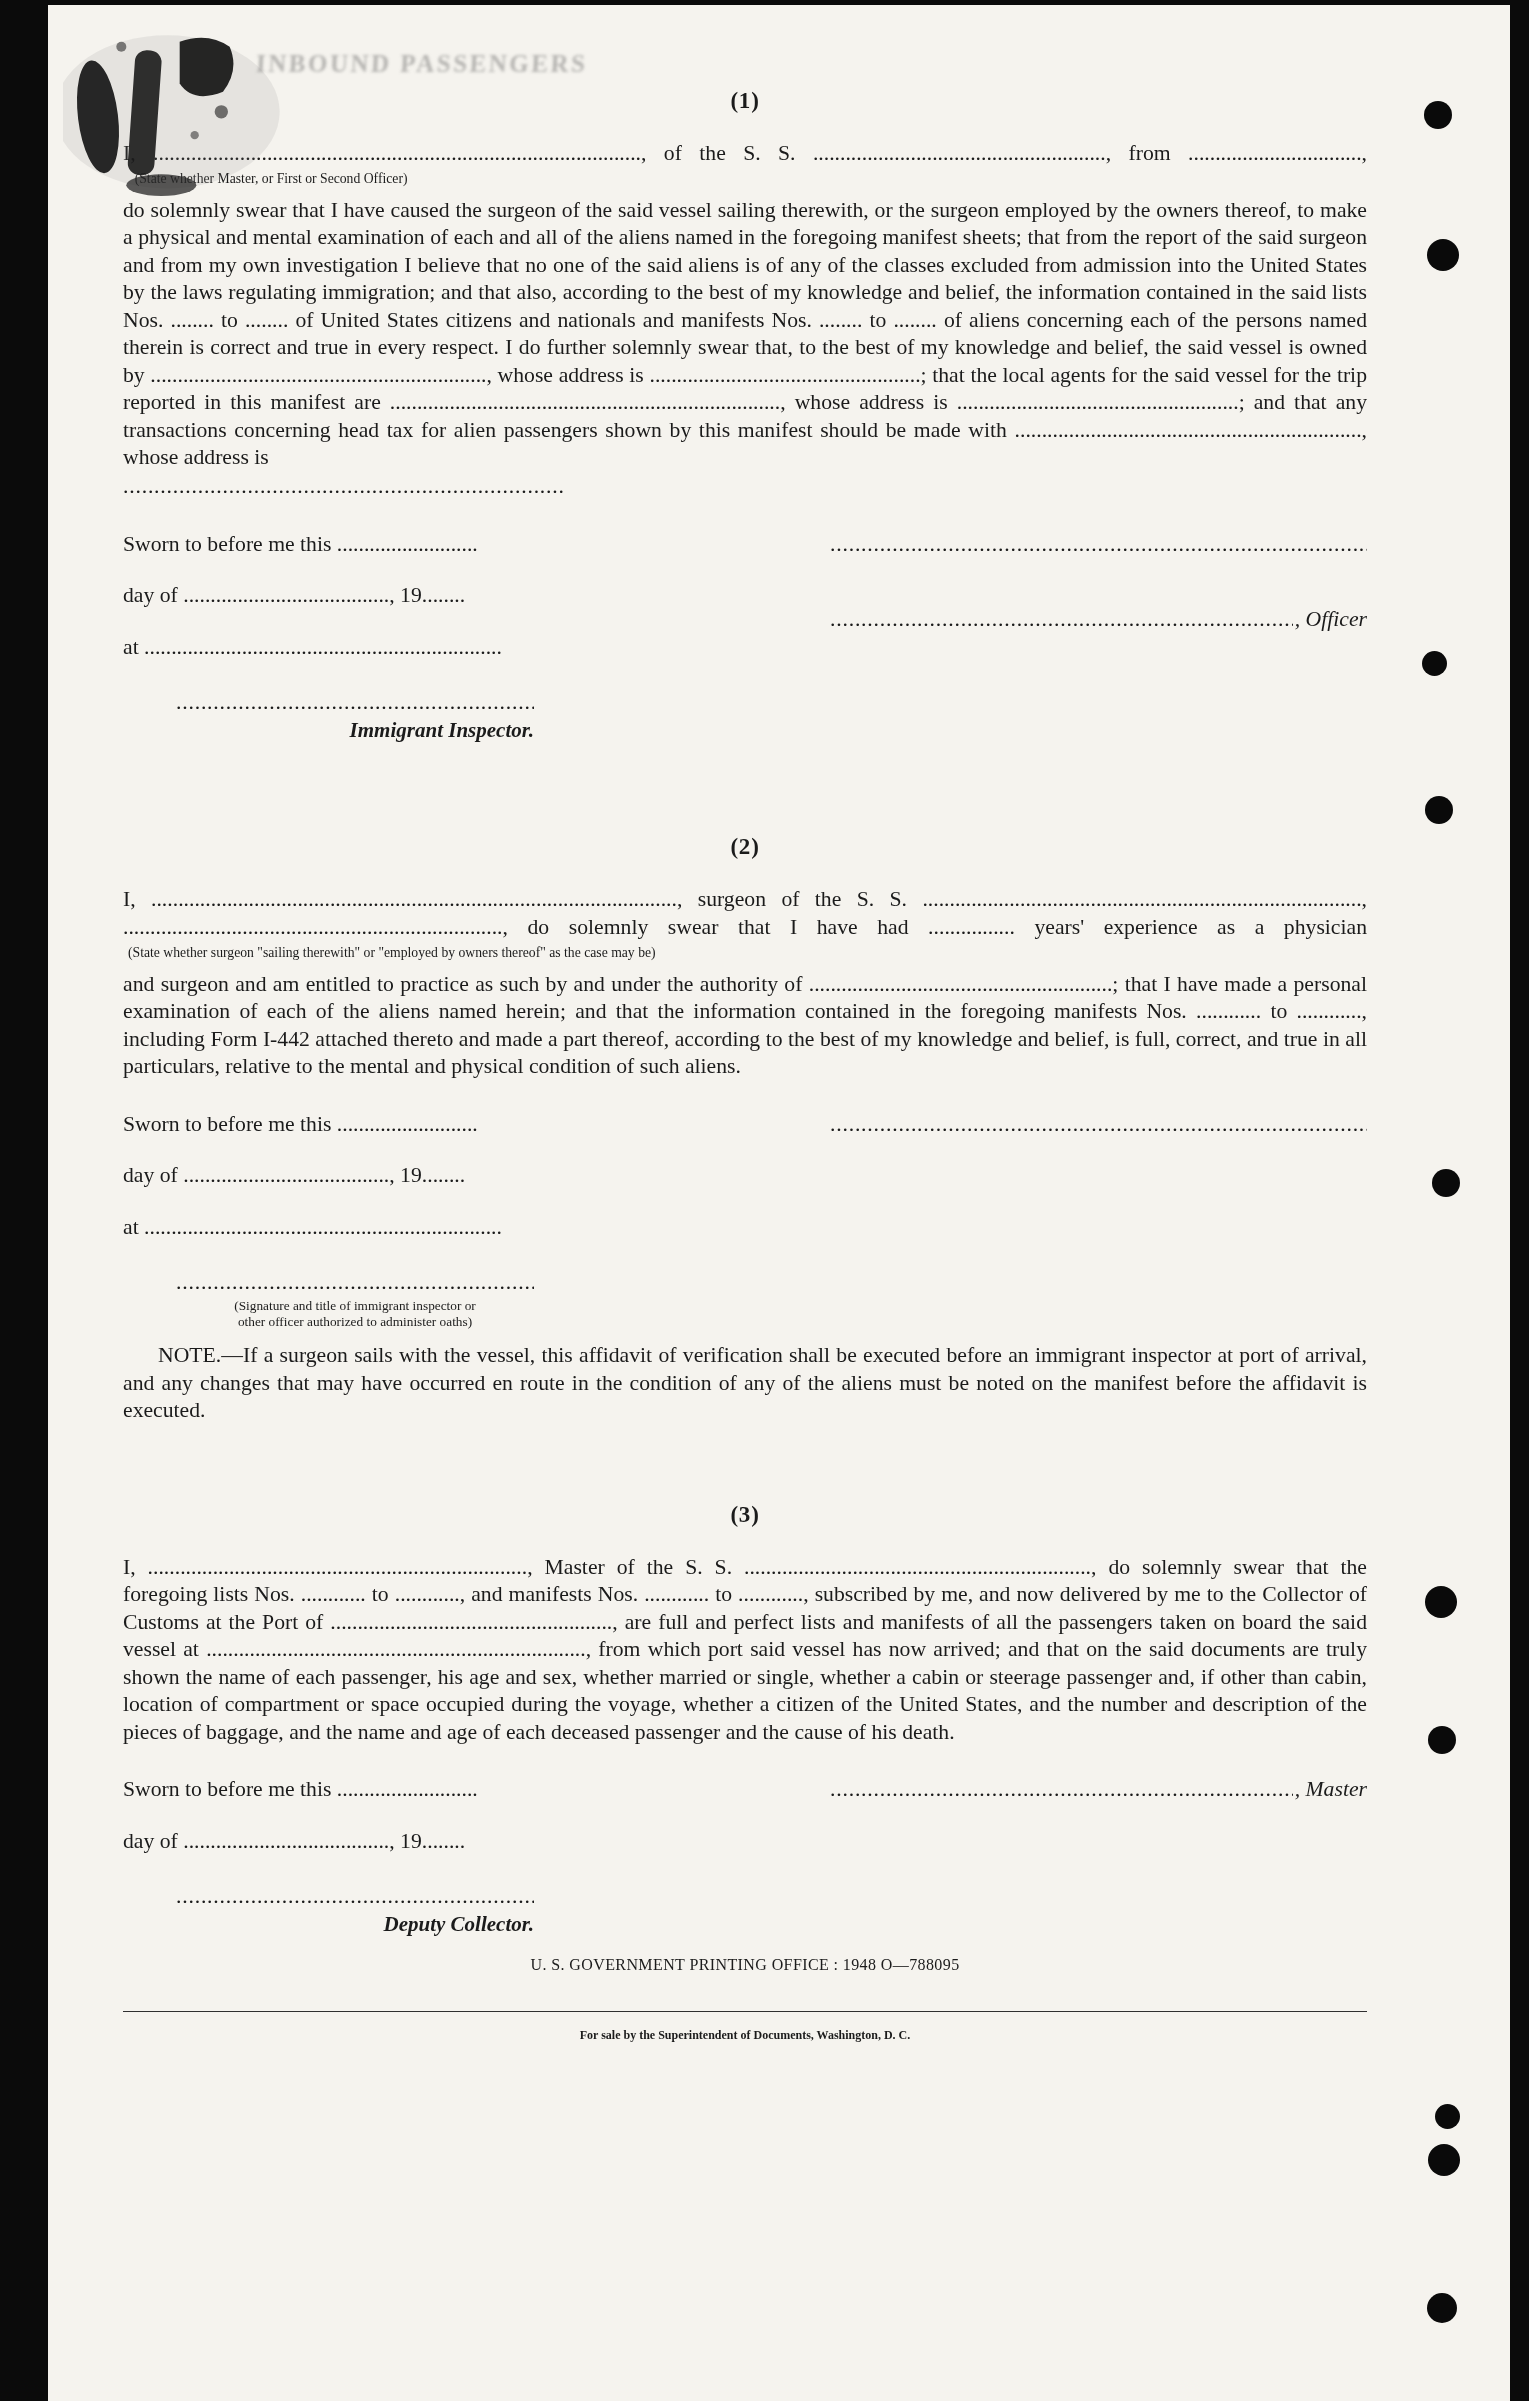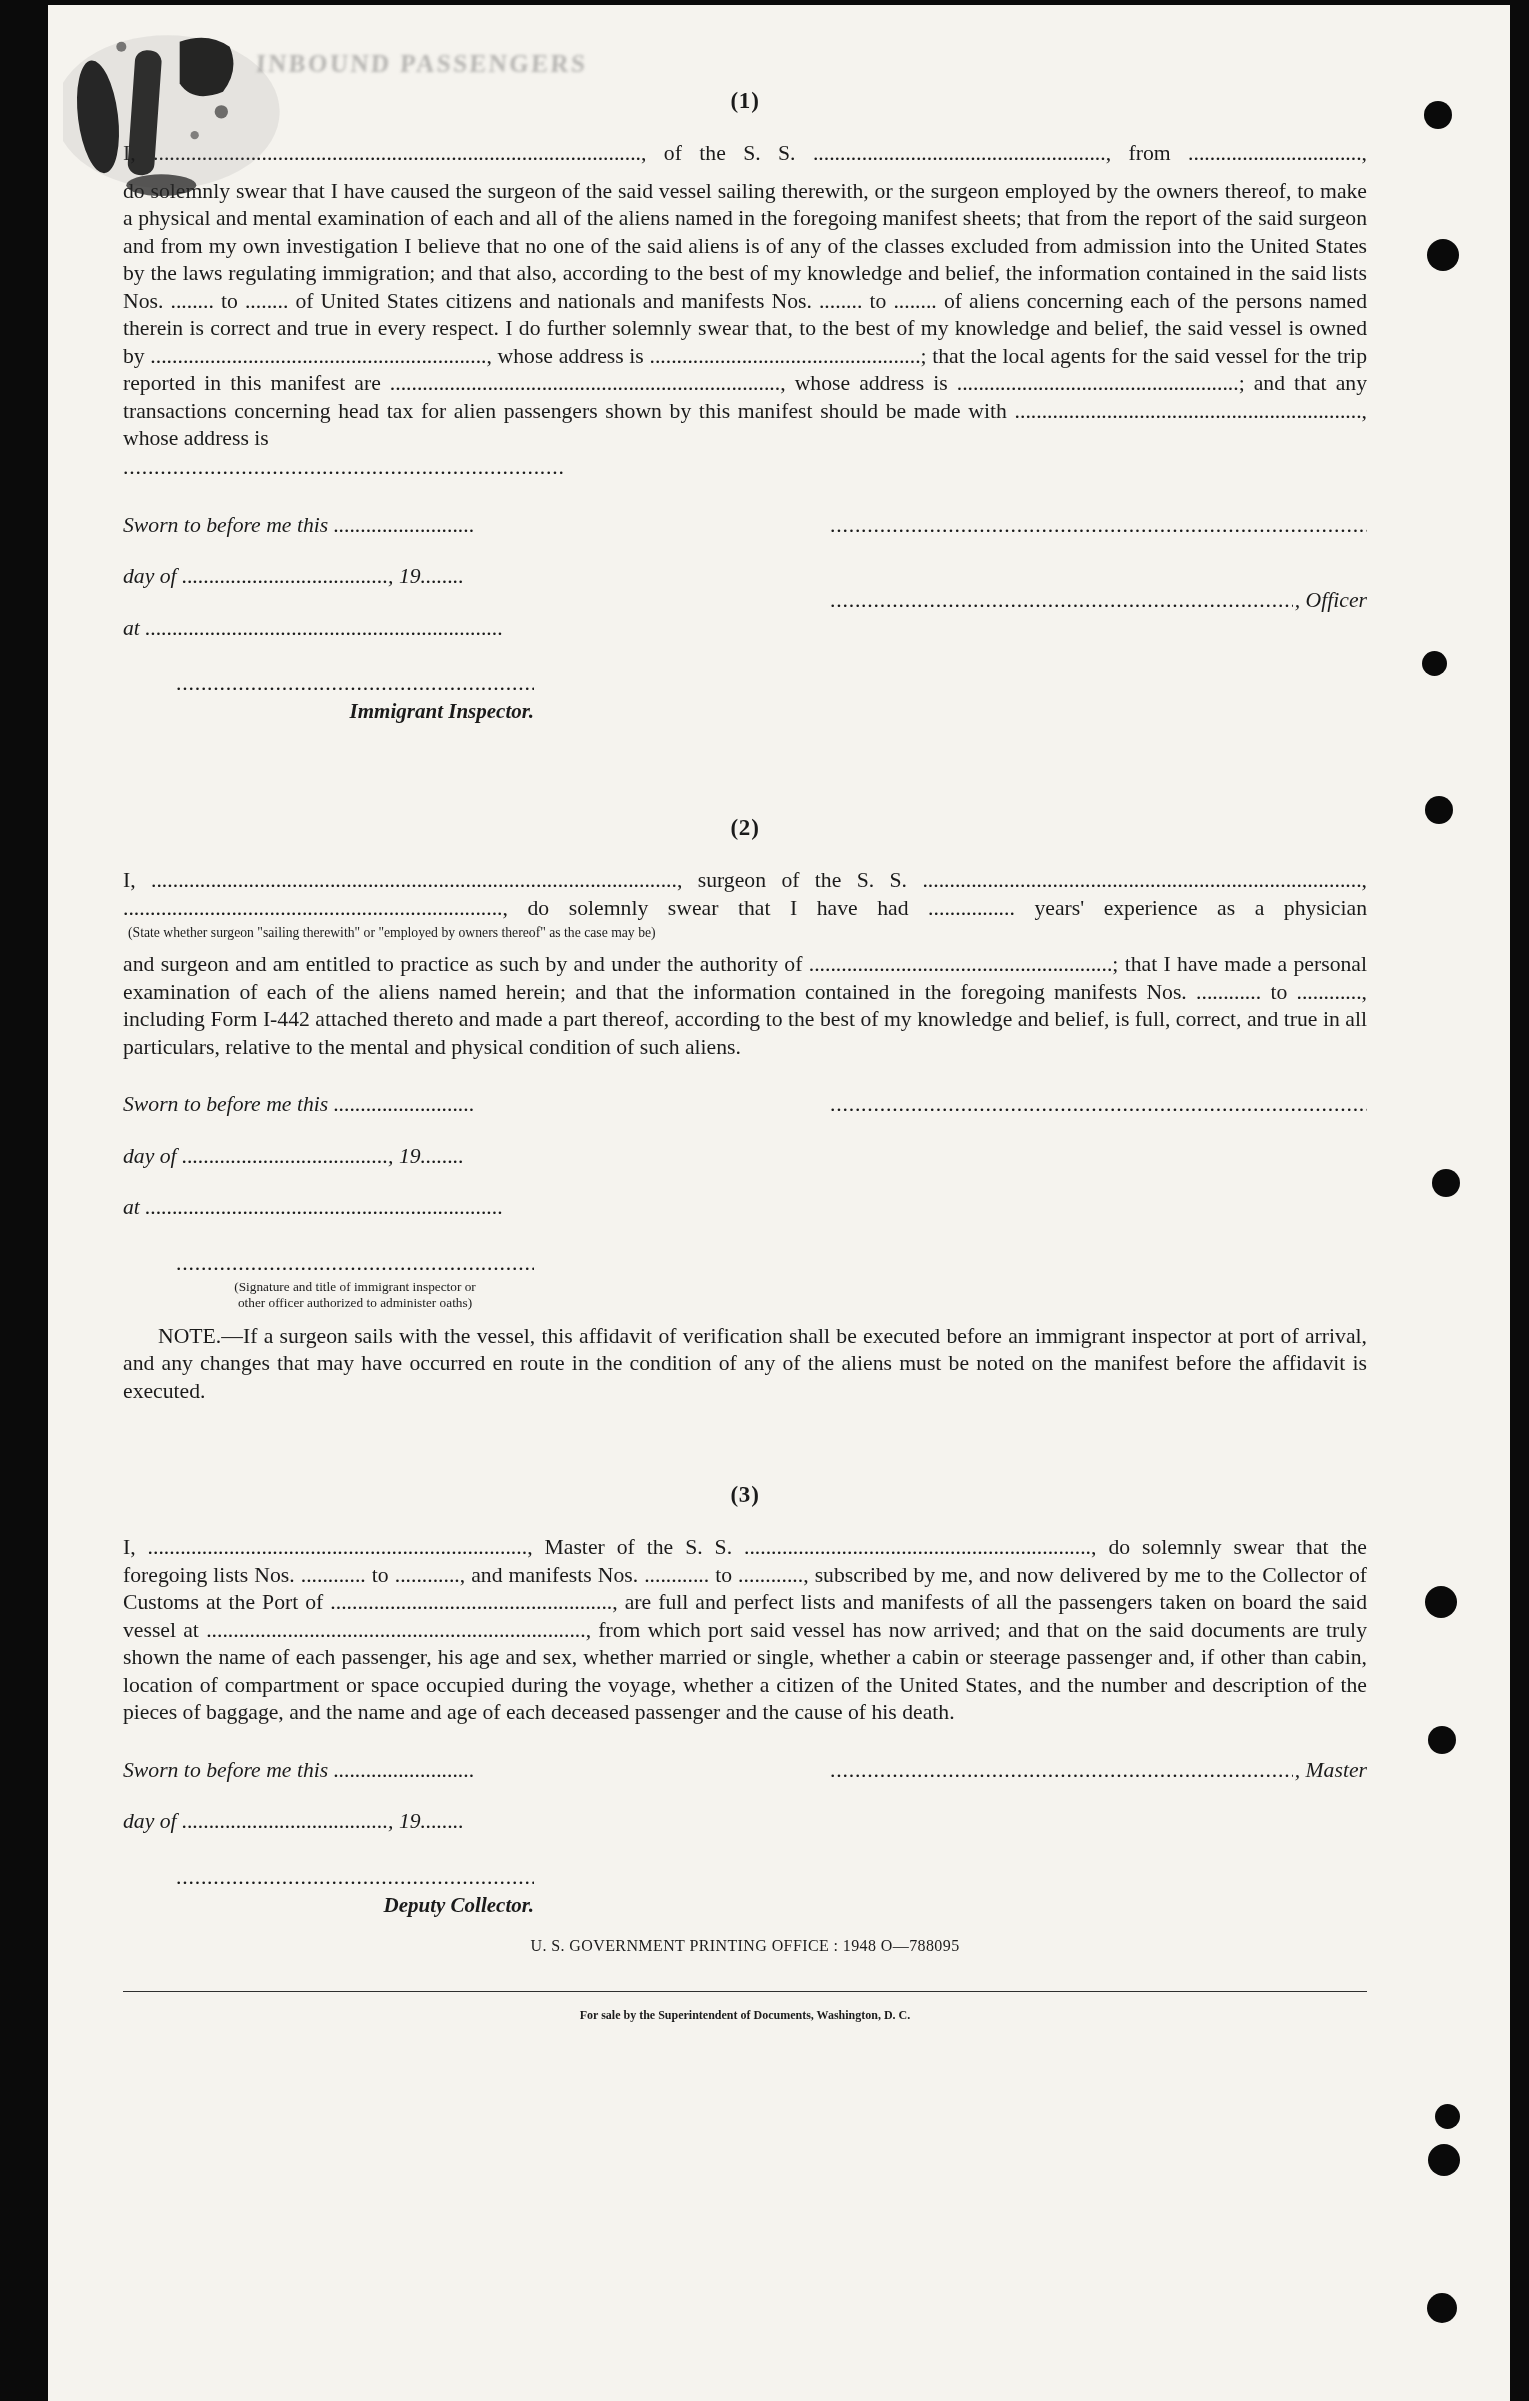--- a/index.html
+++ b/index.html
@@ -26,21 +26,21 @@
   .mt-s3 { margin-top:77px; }
   .jline { text-align:justify; text-align-last:justify; }
   .caption { font-size:13.7px; line-height:16px; margin:3.3px 0 0 11.7px; }
   .body-par { text-align:justify; margin:10px 0 0 0; }
   .note-par { text-align:justify; text-indent:35px; margin:6.7px 0 0 0; }
   .notes { margin-top:11.7px; }
   .dotclip { white-space:nowrap; overflow:hidden; letter-spacing:0.8px; }
   .cont-line { width:442px; margin-top:1.7px; }
   .sworn { display:flex; justify-content:space-between; margin-top:30px; }
   .sworn-left { width:500px; }
-  .sworn-left > div { margin-bottom:24px;font-style:italic; }
+  .sworn-left > div { margin-bottom:24px; }
   .sworn-left > div:last-child { margin-bottom:0; }
   .sworn-right { width:537px; }
   .officer-row { display:flex; align-items:baseline; margin-top:48px; }
   .officer-row .fill { flex:1 1 auto; overflow:hidden; white-space:nowrap; letter-spacing:0.8px; }
   .officer-row .lbl { flex:0 0 auto; font-style:italic; padding-left:1.7px; }
   .sigblock { margin:28px 0 0 53px; width:358px; text-align:center; }
   .sigblock .dotclip { width:100%; text-align:left; }
   .siglabel { font-style:italic; font-weight:bold; font-size:21px; line-height:23px; margin-top:2.5px;text-align:right; }
   .sigcaption { font-size:13.3px; line-height:16px; white-space:pre-line; margin-top:1.7px; }
   .gpo { text-align:center; font-size:16px; letter-spacing:0.4px; margin-top:15px; }
@@ -73,20 +73,21 @@
       <circle cx="70" cy="14" r="6" fill="#1c1c1c" opacity="0.55"></circle>
     </svg>
 
     <div class="ghost">INBOUND PASSENGERS</div>
 
     <div class="content">
 
       <div class="h-num">(1)</div>
 
       <div class="jline">I, .........................................................................................., of the S. S. ......................................................, from ................................,</div>
+      <div class="caption">(State whether Master, or First or Second Officer)</div>
 
       <p class="body-par">do solemnly swear that I have caused the surgeon of the said vessel sailing therewith, or the surgeon employed by the owners thereof, to make a physical and mental examination of each and all of the aliens named in the foregoing manifest sheets; that from the report of the said surgeon and from my own investigation I believe that no one of the said aliens is of any of the classes excluded from admission into the United States by the laws regulating immigration; and that also, according to the best of my knowledge and belief, the information contained in the said lists Nos. ........ to ........ of United States citizens and nationals and manifests Nos. ........ to ........ of aliens concerning each of the persons named therein is correct and true in every respect. I do further solemnly swear that, to the best of my knowledge and belief, the said vessel is owned by .............................................................., whose address is ..................................................; that the local agents for the said vessel for the trip reported in this manifest are ........................................................................, whose address is ....................................................; and that any transactions concerning head tax for alien passengers shown by this manifest should be made with ................................................................, whose address is</p>
       <div class="dotclip cont-line">..............................................................................................................</div>
 
       <div class="sworn">
         <div class="sworn-left">
           <div>Sworn to before me this ..........................</div>
           <div>day of ......................................, 19........</div>
           <div>at ..................................................................</div>
         </div>

